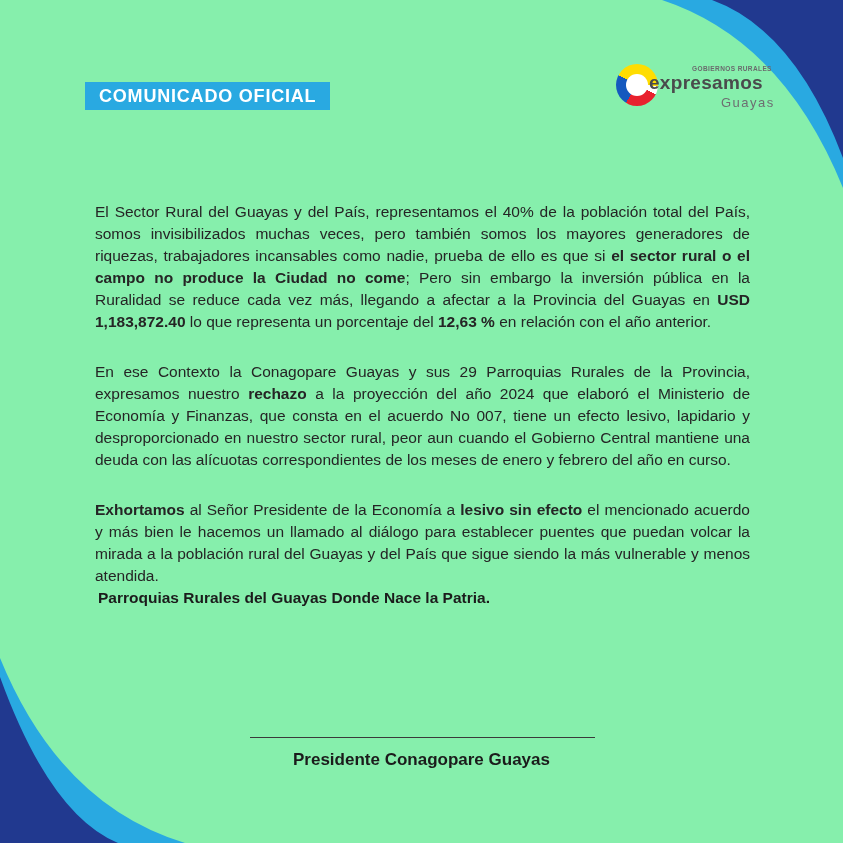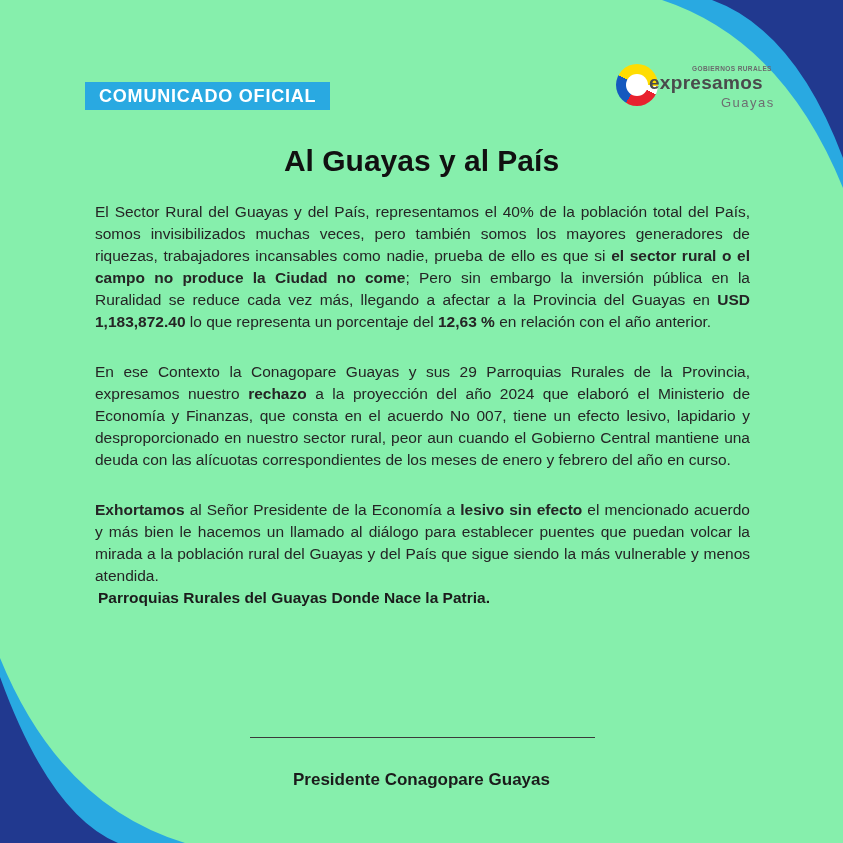--- a/index.html
+++ b/index.html
@@ -80,21 +80,21 @@
     text-align:center;
     font-family:"DejaVu Serif",serif;font-style:italic;
     font-size:42px;color:#232323;letter-spacing:2px;
   }
   .sig-line{
     position:absolute;left:250px;top:737px;width:345px;height:0;
     border-top:1.5px solid #3a3a3a;
   }
   .signer-title{
     position:absolute;left:0;top:750px;width:100%;
-    text-align:center;font-size:17px;font-weight:bold;color:#1b1b1b;margin-top:20px;
+    text-align:center;font-size:17px;font-weight:bold;color:#1b1b1b;
   }
 </style>
 </head>
 <body>
 
 <div class="page">
 
   <svg class="corner corner-tr" width="190" height="200" viewBox="0 0 190 200">
     <path d="M9,0 Q130,40 190,188 L190,0 Z" fill="#29a9e1"></path>
     <path d="M59,0 Q142,30 190,158 L190,0 Z" fill="#21398f"></path>
@@ -110,21 +110,20 @@
   </div>
 
   <div class="logo">
     <div class="logo-ring"></div>
     <div class="logo-tagline">GOBIERNOS RURALES</div>
     <div class="logo-name">expresamos</div>
     <div class="logo-region">Guayas</div>
   </div>
 
 
-  <h1 class="title">Al Guayas y al País</h1>
 
   <div class="body">
     <p><span>El Sector Rural del Guayas y del País, representamos el 40% de la población total del País, somos invisibilizados muchas veces, pero también somos los mayores generadores de riquezas, trabajadores incansables como nadie, prueba de ello es que si </span><b>el sector rural o el campo no produce la Ciudad no come</b><span>; Pero sin embargo la inversión pública en la Ruralidad se reduce cada vez más, llegando a afectar a la Provincia del Guayas en </span><b>USD 1,183,872.40</b><span> lo que representa un porcentaje del </span><b>12,63 %</b><span> en relación con el año anterior.</span></p>
 
     <p><span>En ese Contexto la Conagopare Guayas y sus 29 Parroquias Rurales de la Provincia, expresamos nuestro </span><b>rechazo</b><span> a la proyección del año 2024 que elaboró el Ministerio de Economía y Finanzas, que consta en el acuerdo No 007, tiene un efecto lesivo, lapidario y desproporcionado en nuestro sector rural, peor aun cuando el Gobierno Central mantiene una deuda con las alícuotas correspondientes de los meses de enero y febrero del año en curso.</span></p>
 
     <p class="last"><b>Exhortamos</b><span> al Señor Presidente de la Economía a </span><b>lesivo sin efecto</b><span> el mencionado acuerdo y más bien le hacemos un llamado al diálogo para establecer puentes que puedan volcar la mirada a la población rural del Guayas y del País que sigue siendo la más vulnerable y menos atendida.</span></p>
 
     <p class="tagline last">Parroquias Rurales del Guayas Donde Nace la Patria.</p>
   </div>

